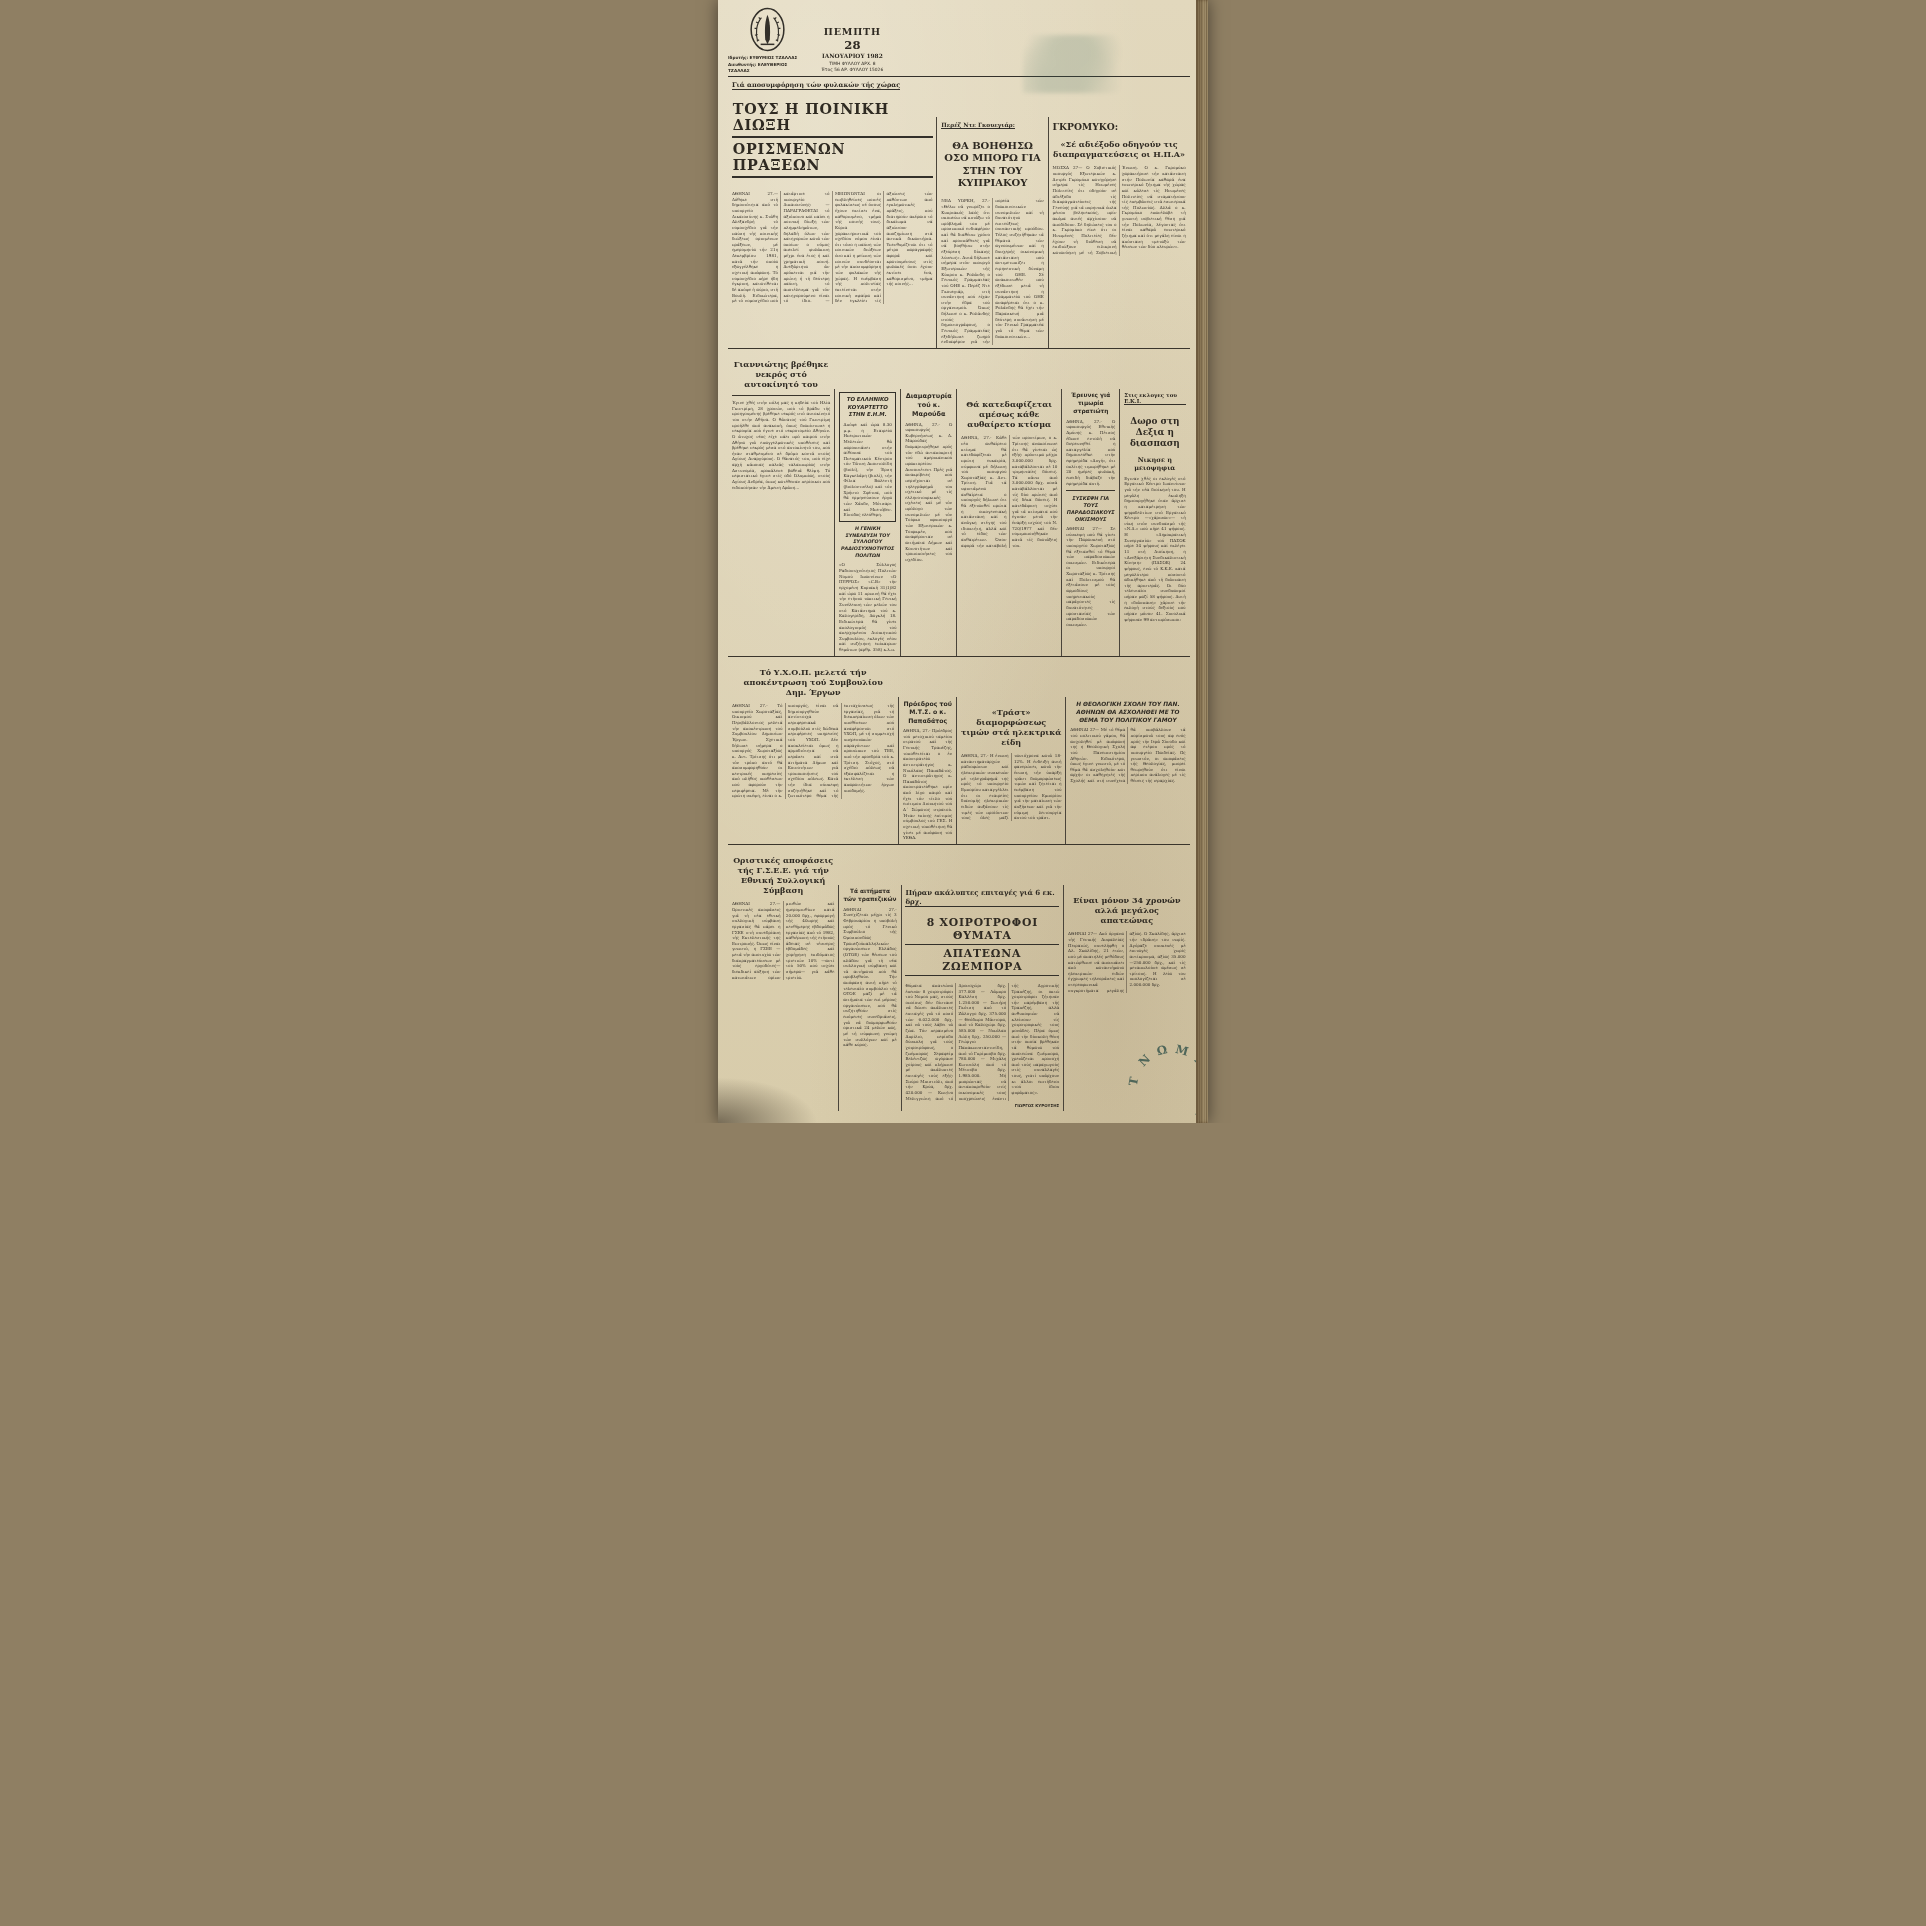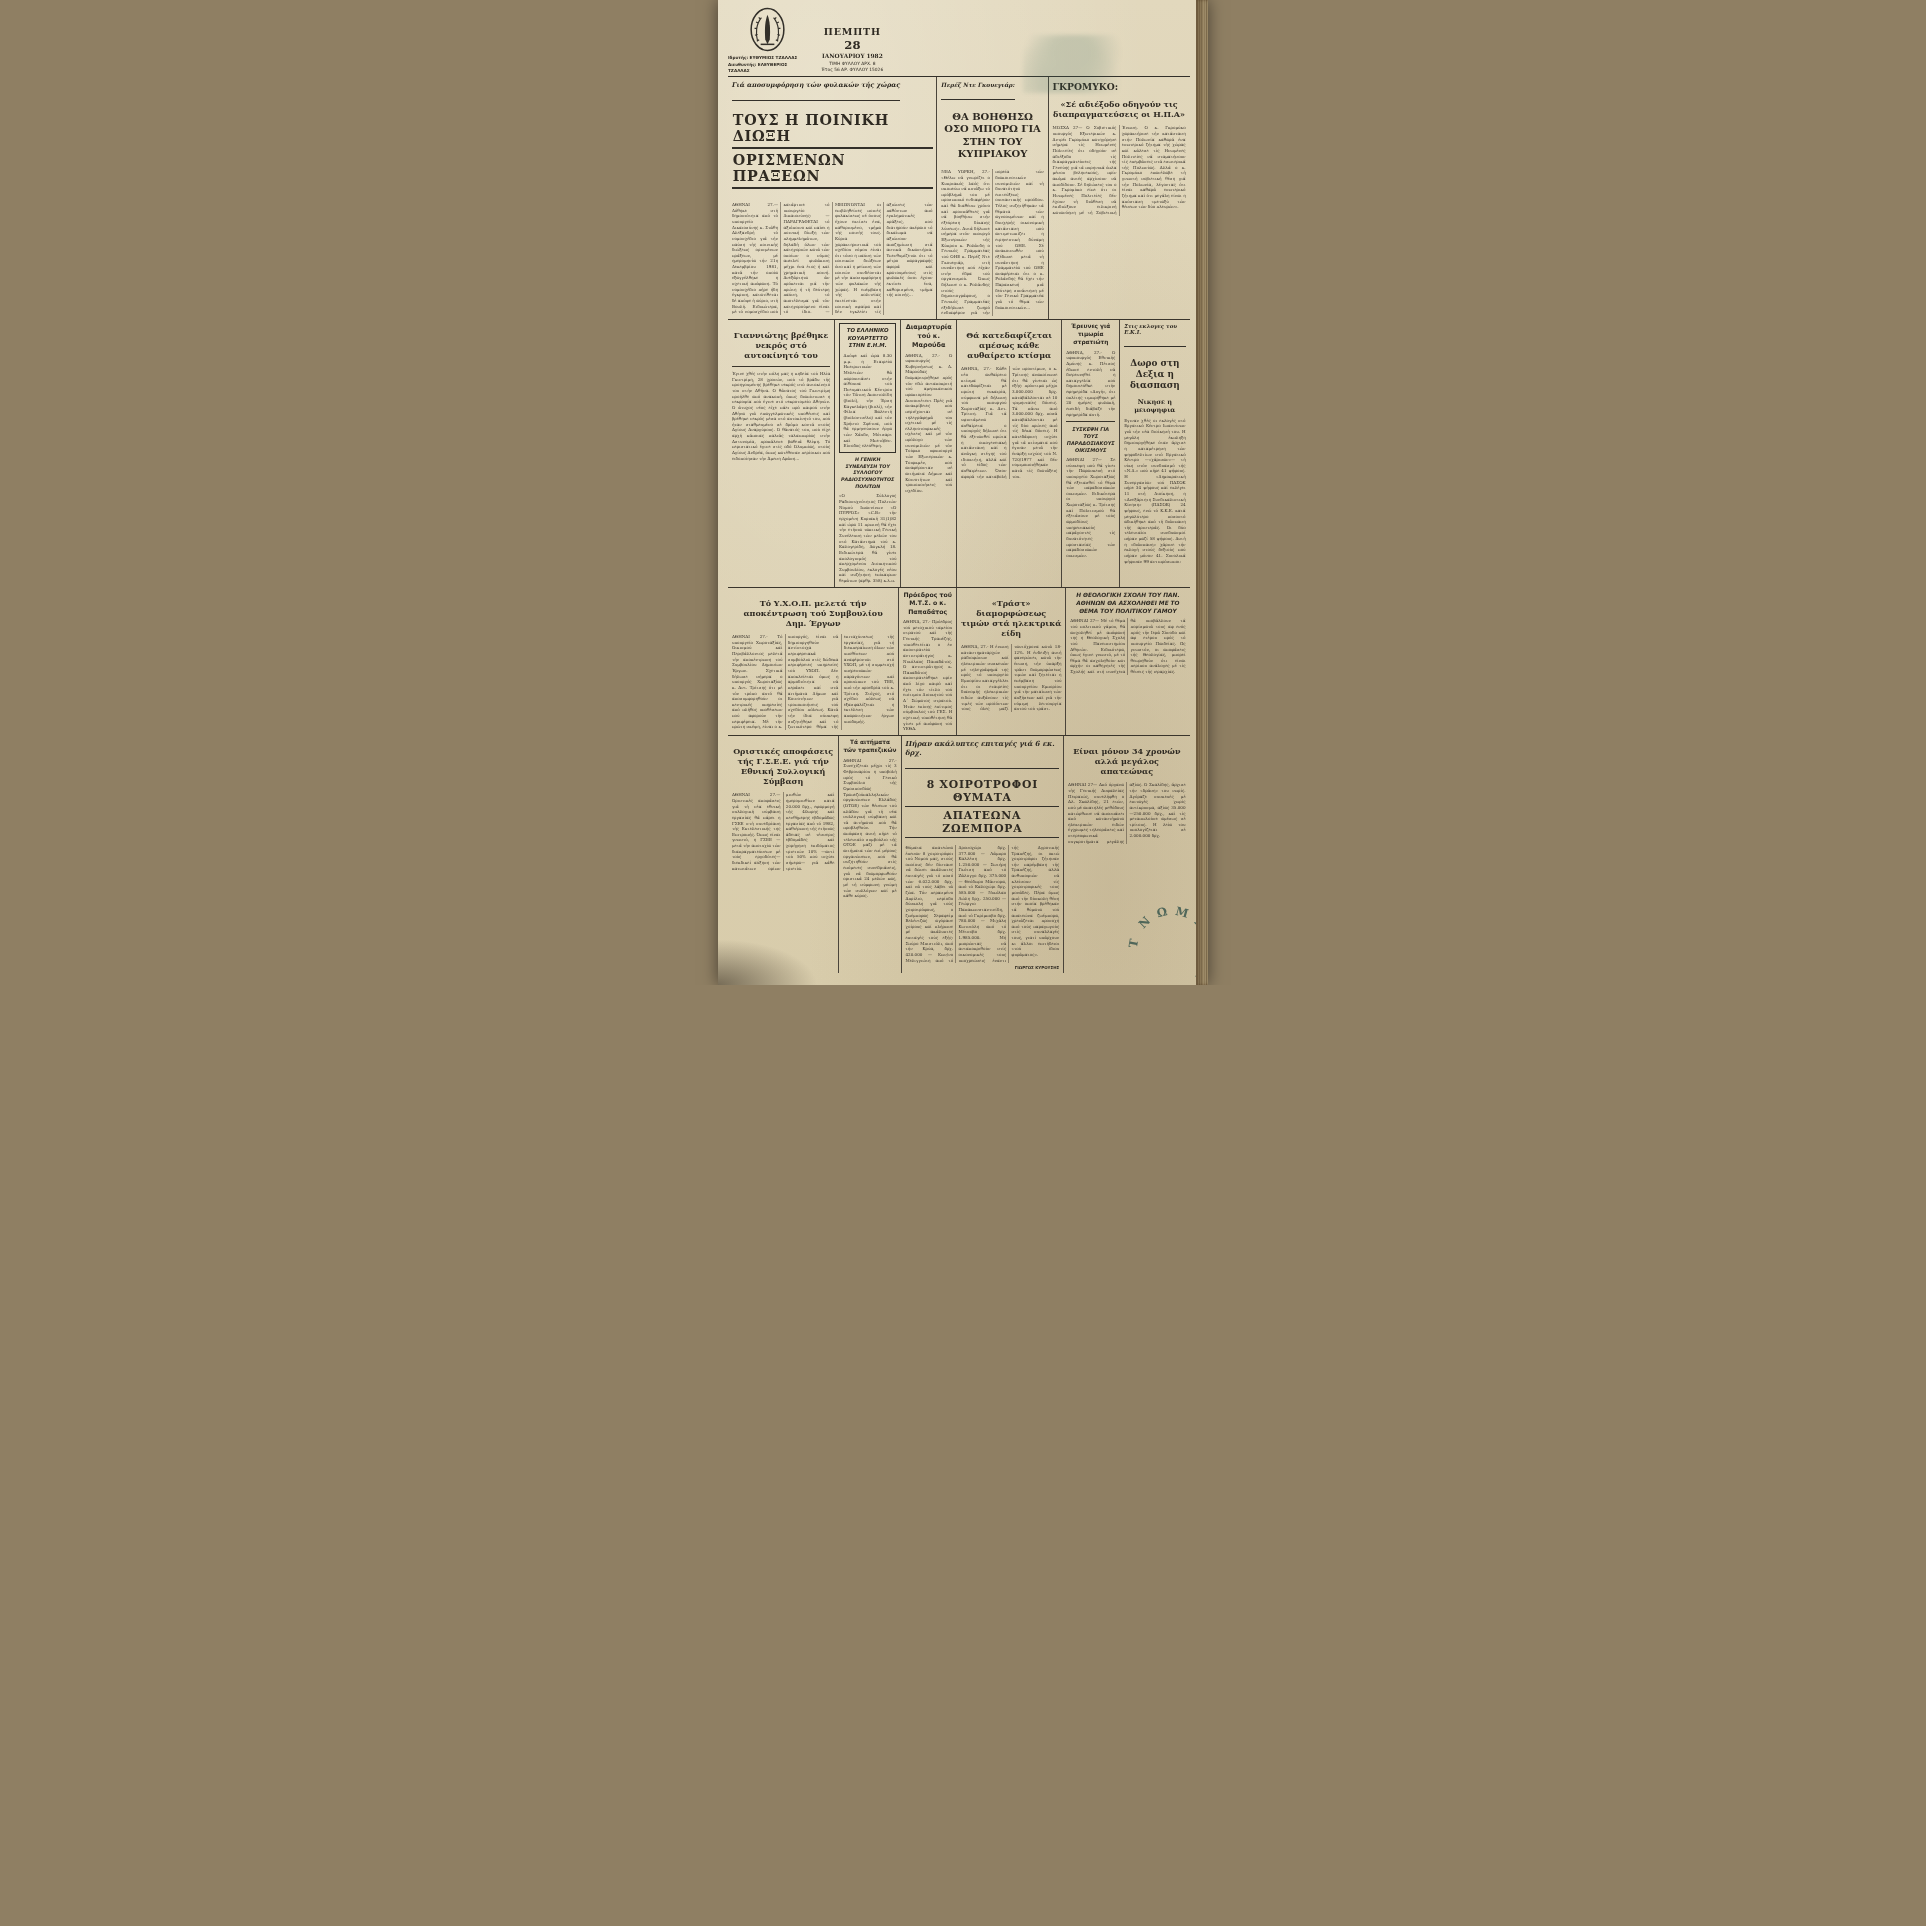--- a/index.html
+++ b/index.html
@@ -26,22 +26,22 @@
   .mast-sub{font-weight:bold;font-size:6.5px;letter-spacing:1.2px;}
   .datebox{width:83px;flex:none;text-align:center;line-height:1.25;padding-bottom:1.5px;}
   .d-day{font-weight:bold;font-size:9.6px;letter-spacing:0.8px;}
   .d-num{font-weight:bold;font-size:11.6px;}
   .d-my{font-weight:bold;font-size:5.8px;}
   .d-price,.d-issue{font-family:"DejaVu Sans","Liberation Sans",sans-serif;font-size:4.4px;margin-top:0.8px;}
   .logo{width:35px;height:45px;margin:0 auto 2.3px;}
   
   .band{display:flex;align-items:stretch;border-bottom:1.2px solid #3a352c;}
   .sec{padding:3.1px 3.9px;min-width:0;}
-  .sec+.sec{border-left:0.6px solid #4a443a;}
-  .kicker{font-style:italic;font-weight:bold;font-size:6.5px;border-bottom:1.5px double #33302a;display:inline-block;padding-bottom:11px;margin-bottom:3.1px;}
+  .sec+.sec{border-left:0.6px solid #4a443a;margin-top:40px;}
+  .kicker{font-weight:bold;font-size:6.5px;border-bottom:1.5px double #33302a;display:inline-block;padding-bottom:0;margin-bottom:3.1px;}
   .h-serif{font-weight:bold;text-align:center;line-height:1.25;}
   .h-big{font-size:14.3px;letter-spacing:0.8px;text-align:left;line-height:1.1;}
   .h-big .ln{display:inline-block;border-bottom:2.3px solid #33302a;padding:0 2.3px 2.3px 0.8px;margin-bottom:3.9px;}
   .h-mid{font-size:10px;}
   .h-med{font-size:8px;}
   .h-sans{font-family:"DejaVu Sans","Liberation Sans",sans-serif;font-weight:bold;text-align:center;line-height:1.35;}
   .h-sans-it{font-family:"DejaVu Sans","Liberation Sans",sans-serif;font-weight:bold;font-style:italic;text-align:center;line-height:1.4;}
   .body{font-size:4.1px;line-height:1.38;text-align:justify;margin-top:3.1px;color:#35302a;}
   .cols-2{column-count:2;column-gap:5.4px;column-rule:0.4px solid rgba(70,60,48,.5);}
   .cols-3{column-count:3;column-gap:5.4px;column-rule:0.4px solid rgba(70,60,48,.5);}

